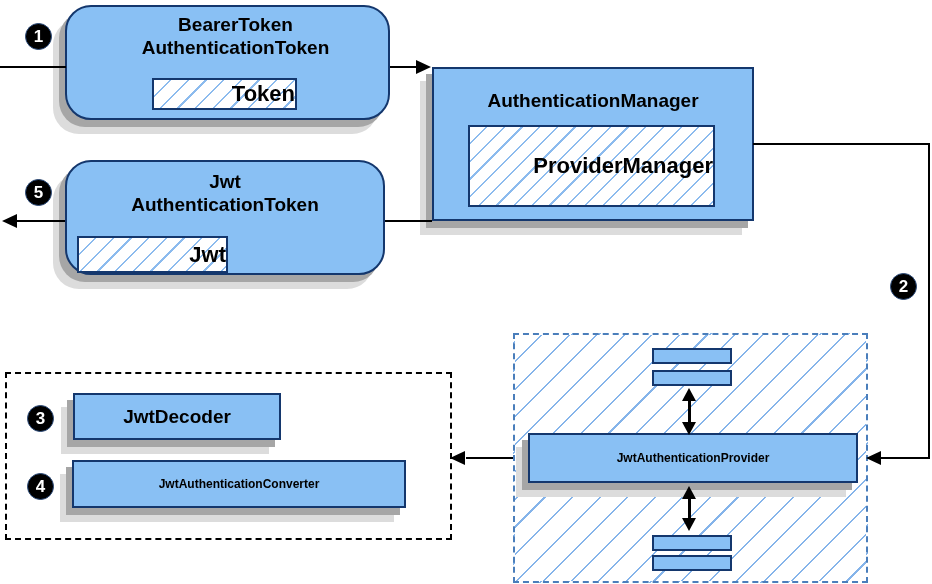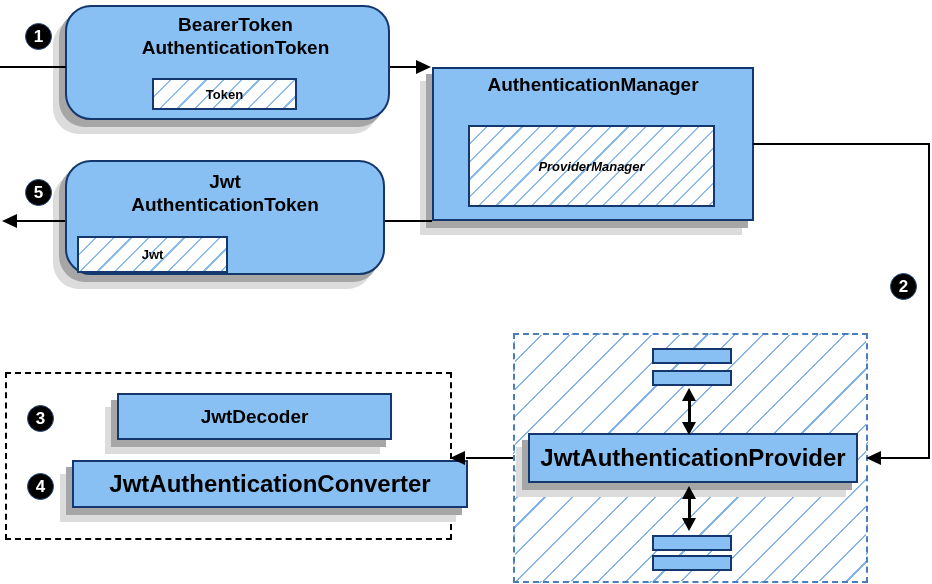--- a/index.html
+++ b/index.html
@@ -16,22 +16,22 @@
     text-align:center;
   }
   .rounded{border-radius:26px;}
   .flexc{display:flex;align-items:center;justify-content:center;}
   
   .chip{
     position:absolute;box-sizing:border-box;
     border:2px solid #14376d;
     background-color:#fff;
     background-image:repeating-linear-gradient(135deg,rgba(0,0,0,0) 0,rgba(0,0,0,0) 11px,#8cbbee 11px,#8cbbee 12.5px);
-    display:flex;align-items:center;justify-content:center;
-    font-size:13px;
+    display:flex;align-items:center;justify-content:flex-end;
+    font-size:22px;
   }
   
   .providers-box{
     position:absolute;box-sizing:border-box;
     border:2px dashed #4a7ebb;
     background-color:#fff;
     background-image:repeating-linear-gradient(135deg,rgba(0,0,0,0) 0,rgba(0,0,0,0) 18px,#85b4ea 18px,#85b4ea 19.5px);
   }
   .decoder-box{
     position:absolute;box-sizing:border-box;
@@ -50,57 +50,57 @@
   .tri-up{border-left:7px solid transparent;border-right:7px solid transparent;border-bottom:13px solid #000;}
   .tri-down{border-left:7px solid transparent;border-right:7px solid transparent;border-top:13px solid #000;}
   
   .step{
     position:absolute;width:27px;height:27px;border-radius:50%;
     background:#000;color:#fff;border:1px solid #2a4a7a;box-sizing:border-box;
     display:flex;align-items:center;justify-content:center;
     font-size:17px;
   }
   .ttl{font-size:19px;line-height:23px;}
-  .big-label{font-size:24px;}
+  .big-label{font-size:12px;}
 </style>
 </head>
 <body>
 
 <div class="canvas">
 
   <div class="providers-box" style="left:513px;top:333px;width:355px;height:250px;">
     <div class="bar" style="left:137px;top:13px;width:80px;height:16px;"></div>
     <div class="bar" style="left:137px;top:35px;width:80px;height:16px;"></div>
     <div class="node flexc big-label" style="left:13px;top:98px;width:330px;height:50px;">
       <span>JwtAuthenticationProvider</span>
     </div>
     <div class="bar" style="left:137px;top:200px;width:80px;height:16px;"></div>
     <div class="bar" style="left:137px;top:220px;width:80px;height:16px;"></div>
   </div>
 
   <div class="decoder-box" style="left:5px;top:372px;width:447px;height:168px;">
-    <div class="node flexc ttl" style="left:66px;top:19px;width:275px;height:47px;margin-left:44px;">
+    <div class="node flexc ttl" style="left:66px;top:19px;width:208px;height:47px;">
       <span>JwtDecoder</span>
     </div>
-    <div class="node flexc big-label" style="left:65px;top:86px;width:396px;height:48px;">
+    <div class="node flexc big-label" style="left:65px;top:86px;width:334px;height:48px;">
       <span>JwtAuthenticationConverter</span>
     </div>
   </div>
 
   <div class="node rounded" style="left:65px;top:5px;width:325px;height:115px;padding-left:16px;">
     <div class="ttl" style="margin-top:6px;">BearerToken</div>
     <div class="ttl">AuthenticationToken</div>
     <div class="chip" style="left:85px;top:71px;width:145px;height:32px;">
       <span>Token</span>
     </div>
   </div>
 
   <div class="node" style="left:432px;top:67px;width:322px;height:154px;">
-    <div class="ttl" style="margin-top:4px;">AuthenticationManager</div>
-    <div class="chip" style="left:34px;top:56px;width:247px;height:82px;font-style:italic;">
+    <div class="ttl" style="margin-top:20px;">AuthenticationManager</div>
+    <div class="chip" style="left:34px;top:56px;width:247px;height:82px;">
       <span>ProviderManager</span>
     </div>
   </div>
 
   <div class="node rounded" style="left:65px;top:160px;width:320px;height:115px;">
     <div class="ttl" style="margin-top:8px;">Jwt</div>
     <div class="ttl">AuthenticationToken</div>
     <div class="chip" style="left:10px;top:74px;width:151px;height:37px;">
       <span>Jwt</span>
     </div>

